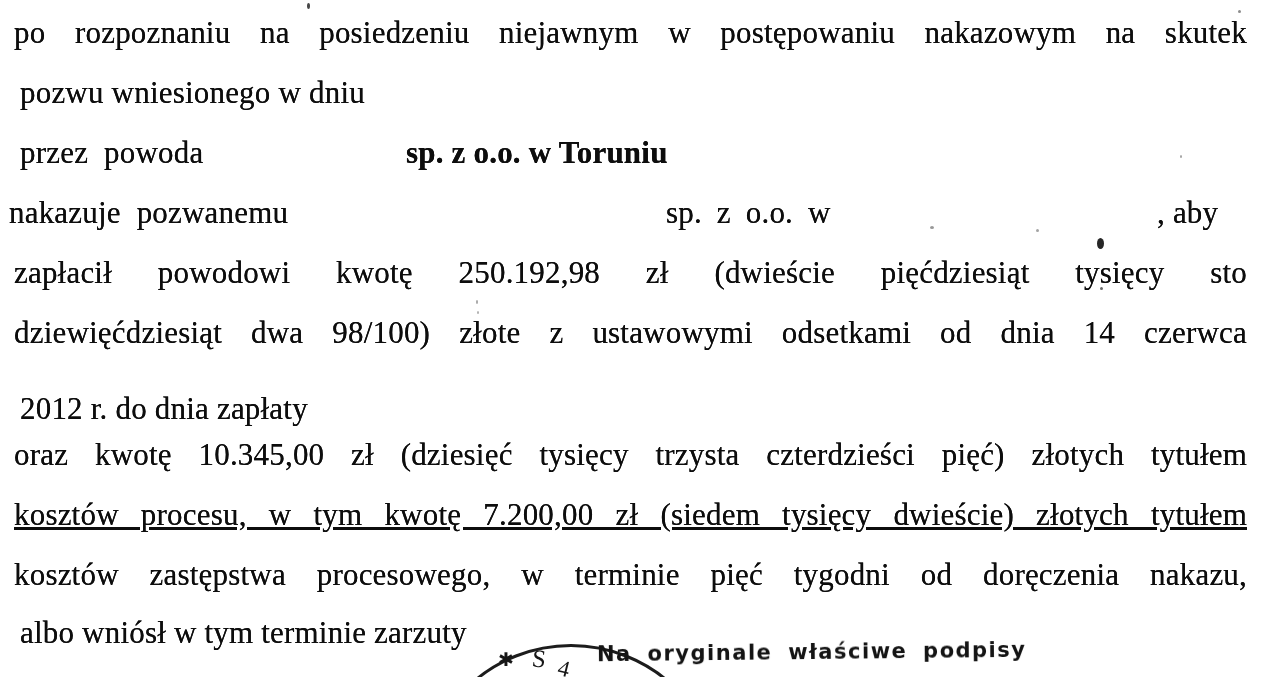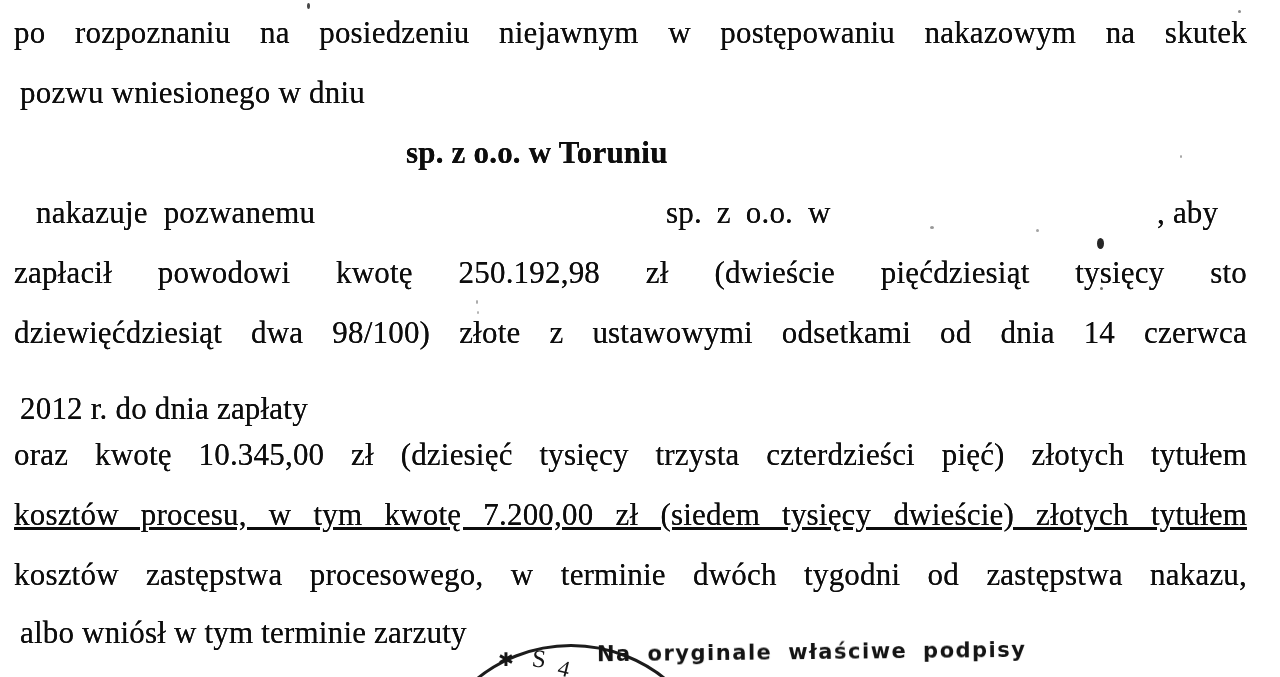--- a/index.html
+++ b/index.html
@@ -62,28 +62,28 @@
   .speck{position:absolute;background:#1a1a1a;border-radius:50%;}
 </style>
 </head>
 <body>
 
 <div class="page">
 
   <div id="text-layer">
       <div class="line justified" style="top: 12px;">po rozpoznaniu na posiedzeniu niejawnym w postępowaniu nakazowym na skutek</div>
       <div class="line plain" style="top: 72px;">pozwu wniesionego w dniu</div>
-      <div class="line plain" style="top: 132px; left: 0px; width: 1280px;"><span class="seg" style="left: 400px; font-weight: bold;">sp. z o.o. w Toruniu</span></div>
-      <div class="line plain" style="top: 192px; left: 0px; width: 1280px;"><span class="seg" style="left: 30px;">nakazuje  pozwanemu</span><span class="seg spaced" style="left: 660px;">sp. z o.o. w</span><span class="seg" style="left: 1151px;">, aby</span></div>
+      <div class="line plain" style="top: 132px; left: 0px; width: 1280px;"><span class="seg" style="left: 14px;">przez  powoda</span><span class="seg" style="left: 400px; font-weight: bold;">sp. z o.o. w Toruniu</span></div>
+      <div class="line plain" style="top: 192px; left: 0px; width: 1280px;"><span class="seg" style="left: 3px;">nakazuje  pozwanemu</span><span class="seg spaced" style="left: 660px;">sp. z o.o. w</span><span class="seg" style="left: 1151px;">, aby</span></div>
       <div class="line justified" style="top: 252px;">zapłacił powodowi kwotę 250.192,98 zł (dwieście pięćdziesiąt tysięcy sto</div>
       <div class="line justified" style="top: 312px;">dziewięćdziesiąt dwa 98/100) złote z ustawowymi odsetkami od dnia 14 czerwca</div>
       <div class="line plain" style="top: 388px;">2012 r. do dnia zapłaty</div>
       <div class="line justified" style="top: 434px;">oraz  kwotę 10.345,00 zł (dziesięć tysięcy trzysta czterdzieści pięć) złotych tytułem</div>
       <div class="line justified" style="top: 494px; text-decoration: underline;">kosztów procesu, w tym kwotę 7.200,00 zł (siedem tysięcy dwieście) złotych  tytułem</div>
-      <div class="line justified" style="top: 554px;">kosztów zastępstwa procesowego, w terminie dwóch tygodni od zastępstwa nakazu,</div>
+      <div class="line justified" style="top: 554px;">kosztów zastępstwa procesowego, w terminie pięć tygodni od doręczenia nakazu,</div>
       <div class="line plain" style="top: 612px; text-align: center;">albo wniósł w tym terminie zarzuty</div>
     </div>
 
   <div>
     <div class="seal-circle"></div>
     <span class="seal-glyph" style="left:498px;top:648px;font-size:19px;">✱</span>
     <span class="seal-glyph" style="left:532px;top:645px;font-size:25px;transform:rotate(6deg);">S</span>
     <span class="seal-glyph" style="left:558px;top:656px;font-size:23px;transform:rotate(14deg);">4</span>
   </div>
 

